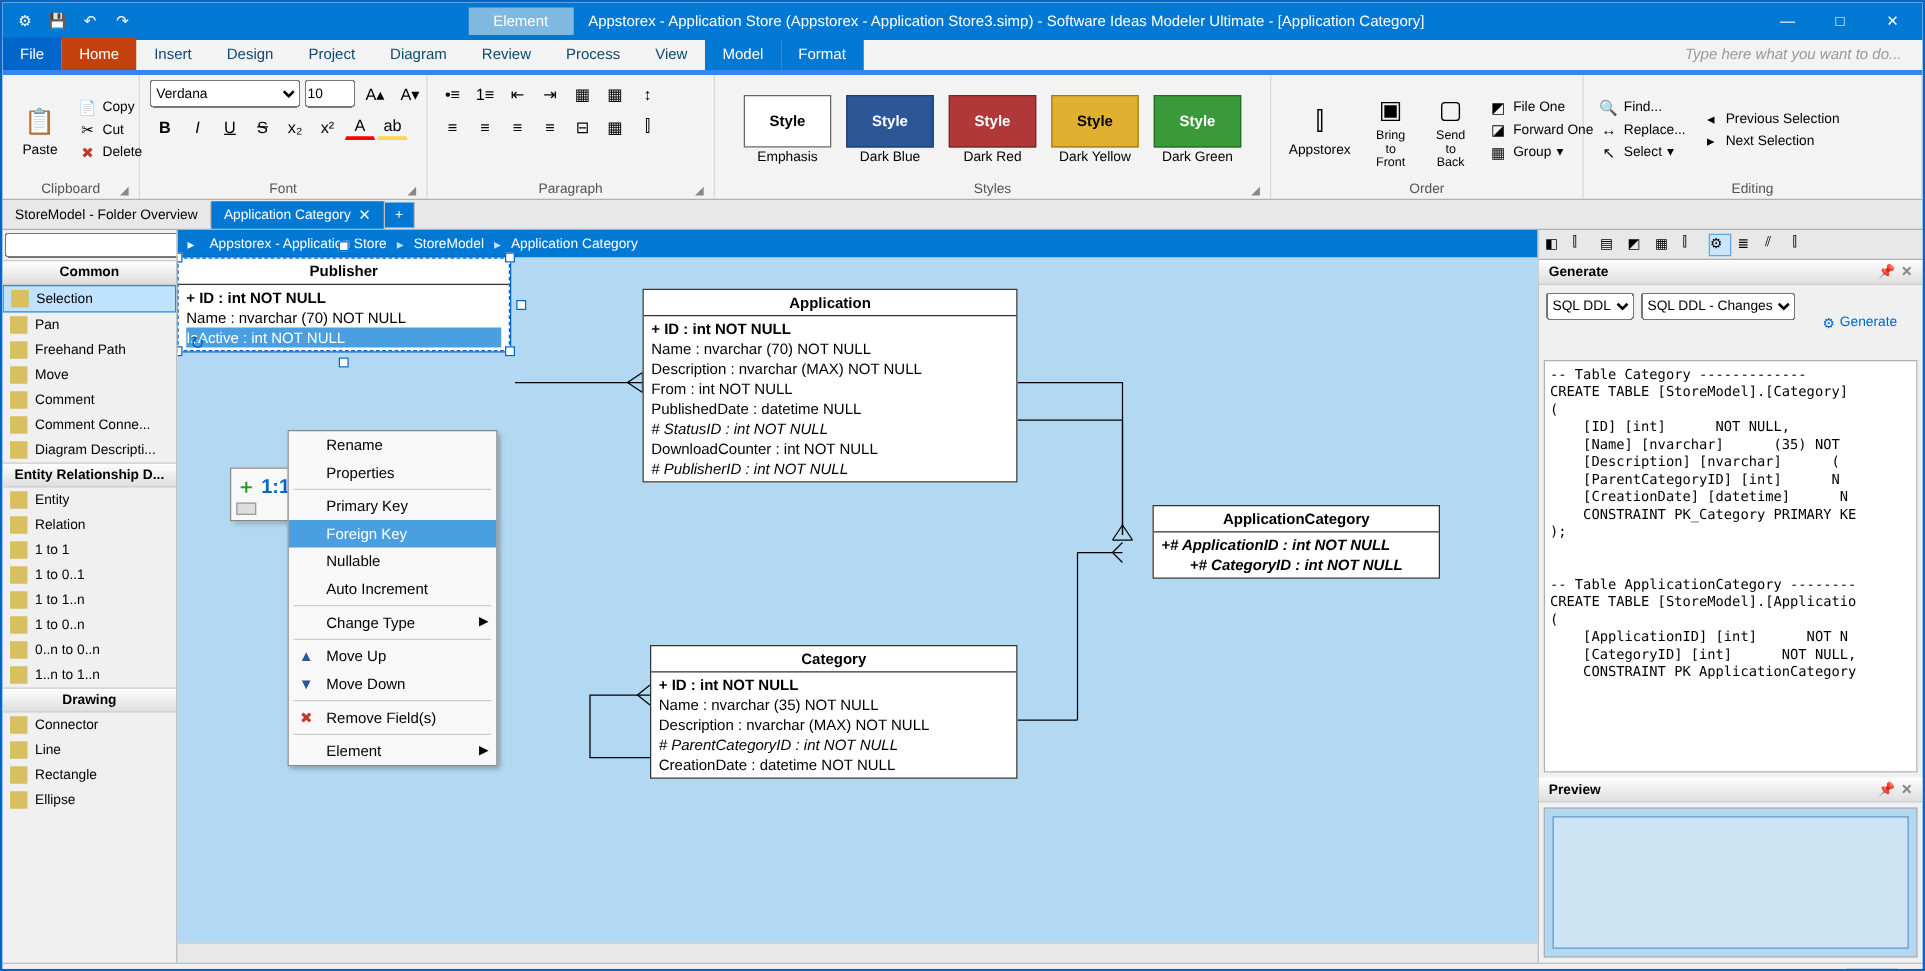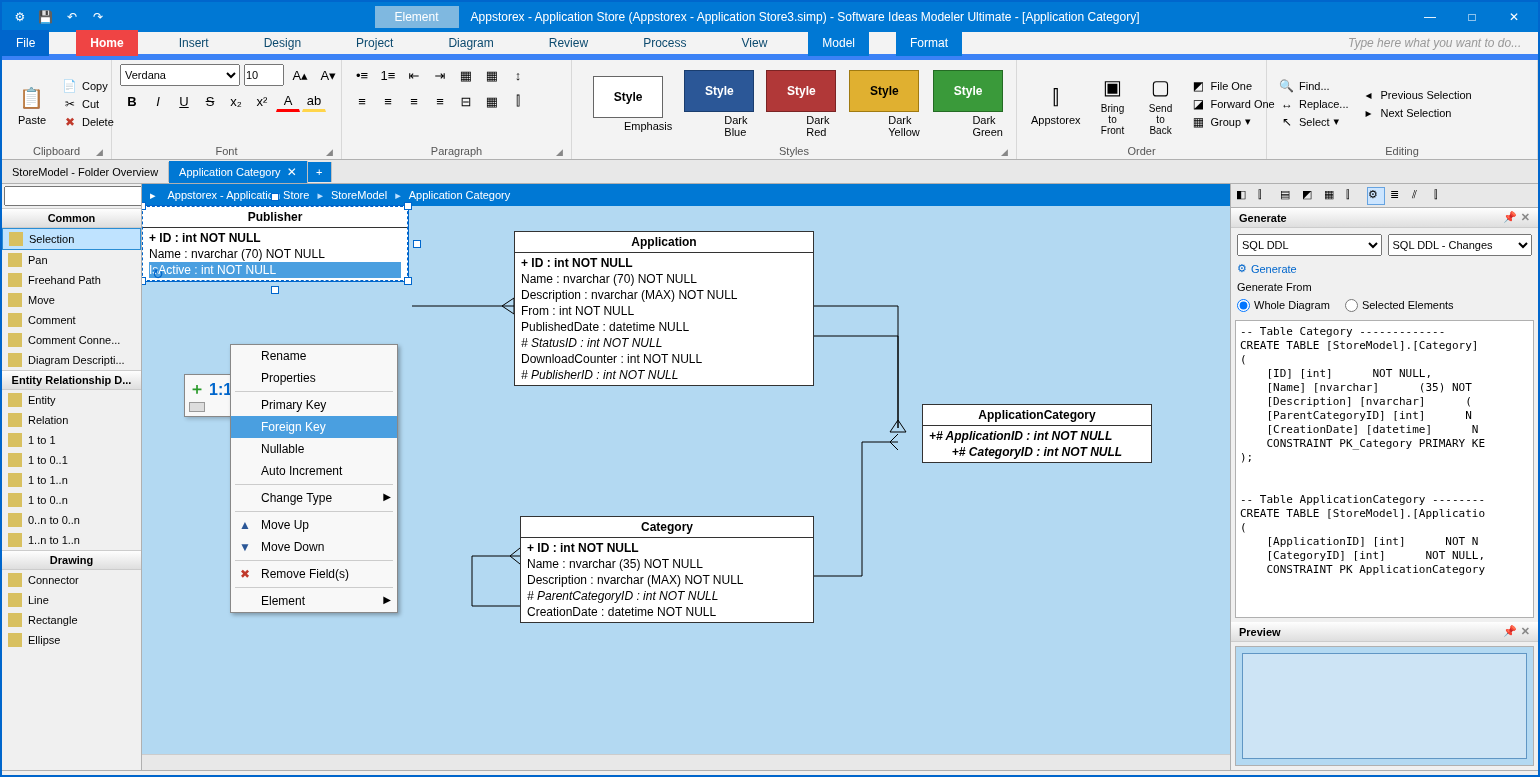--- a/index.html
+++ b/index.html
@@ -5,40 +5,40 @@
 * { box-sizing: border-box; margin: 0; padding: 0; font-family: "Segoe UI", Tahoma, sans-serif; }
 body { background: #fff; width: 1540px; height: 777px; overflow: hidden; position: relative; border: 2px solid #0066cc; }
 .titlebar { height: 30px; background: #0078d4; color: #fff; display: flex; align-items: center; font-size: 12px; }
 .titlebar .qat { display: flex; align-items: center; gap: 6px; padding: 0 8px; }
 .titlebar .qat span { width: 20px; height: 20px; display: inline-flex; align-items: center; justify-content: center; }
 .titlebar .spacer { flex: 1; }
 .titlebar .element-tab { background: #7fb8e0; padding: 4px 20px; color: #fff; font-size: 12px; }
 .titlebar .title-text { padding: 0 12px; }
 .titlebar .win-controls { display: flex; gap: 2px; padding-right: 4px; }
 .titlebar .win-btn { width: 40px; height: 24px; display: flex; align-items: center; justify-content: center; }
-.menubar { height: 28px; background: #f3f3f3; display: flex; align-items: center; font-size: 12px; border-bottom: 6px solid #3b82f6; gap: 27px; }
+.menubar { height: 28px; background: #f3f3f3; display: flex; align-items: flex-end; font-size: 12px; border-bottom: 4px solid #3b82f6; }
 .menubar .menu-item { padding: 6px 14px; color: #0c4a6e; cursor: pointer; }
 .menubar .menu-item.file { background: #0066cc; color: #fff; }
-.menubar .menu-item.active { background: #ef4444; color: #fff; font-weight: bold; }
+.menubar .menu-item.active { background: #c2410c; color: #fff; }
 .menubar .search-help { margin-left: auto; padding: 6px 10px; color: #999; font-style: italic; width: 200px; text-align: left; }
 .ribbon { height: 100px; background: #f3f3f3; display: flex; border-bottom: 1px solid #b0b0b0; font-size: 11px; }
 .ribbon-group { border-right: 1px solid #d8d8d8; padding: 4px 8px 2px 8px; display: flex; flex-direction: column; }
 .ribbon-group .rg-body { flex: 1; display: flex; align-items: center; gap: 4px; }
 .ribbon-group .rg-label { text-align: center; color: #555; font-size: 11px; padding-top: 2px; position: relative; }
 .ribbon-group .rg-label .dlg-launch { position: absolute; right: 0; bottom: 0; font-size: 9px; color: #888; }
 .big-btn { display: flex; flex-direction: column; align-items: center; padding: 2px 6px; cursor: pointer; }
 .big-btn .icon { width: 32px; height: 32px; display: flex; align-items: center; justify-content: center; font-size: 20px; }
 .small-btn-row { display: flex; flex-direction: column; gap: 2px; }
 .small-btn { display: flex; align-items: center; gap: 4px; padding: 0 4px; cursor: pointer; font-size: 11px; white-space: nowrap; }
 .small-btn .sicon { width: 16px; height: 16px; display: inline-flex; align-items: center; justify-content: center; font-size: 12px; }
 select.fontsel { height: 22px; font-size: 11px; }
 input.sizesel { width: 40px; height: 22px; font-size: 11px; }
 .tbtn { width: 24px; height: 22px; display: inline-flex; align-items: center; justify-content: center; border: 1px solid transparent; cursor: pointer; font-size: 13px; }
 .style-btn { width: 70px; height: 42px; border: 1px solid #888; display: flex; align-items: center; justify-content: center; font-weight: bold; font-size: 12px; cursor: pointer; }
-.style-cap { font-size: 11px; margin-top: 2px; margin-left: 40px; }
+.style-cap { text-align: center; font-size: 11px; margin-top: 2px; }
 .style-wrap { display: flex; flex-direction: column; align-items: center; margin: 0 4px; }
 .tabs-row { height: 24px; background: #e8e8e8; display: flex; align-items: center; font-size: 11px; border-bottom: 1px solid #b0b0b0; }
 .tab { padding: 4px 10px; border-right: 1px solid #c0c0c0; display: flex; align-items: center; gap: 6px; }
 .tab.active { background: #0078d4; color: #fff; }
 .tab .close { font-size: 12px; }
 .main-area { display: flex; height: 586px; }
 .left-panel { width: 140px; background: #f0f0f0; border-right: 1px solid #b0b0b0; display: flex; flex-direction: column; font-size: 11px; overflow: hidden; }
 .left-panel .search-row { display: flex; padding: 2px; gap: 2px; }
 .left-panel .search-row input { flex: 1; height: 20px; font-size: 11px; }
 .panel-header { background: linear-gradient(#fefefe,#dedede); text-align: center; font-weight: bold; padding: 3px; border-top: 1px solid #ccc; border-bottom: 1px solid #ccc; font-size: 11px; }
@@ -64,21 +64,21 @@
 .context-menu .cm-sep { height: 1px; background: #ccc; margin: 2px 4px; }
 .context-menu .cm-icon { position: absolute; left: 6px; top: 3px; width: 16px; height: 16px; display: inline-flex; align-items: center; justify-content: center; font-size: 12px; }
 .context-menu .cm-sub { position: absolute; right: 6px; top: 4px; font-size: 10px; }
 .mini-toolbar { position: absolute; background: #f8f8f8; border: 1px solid #888; box-shadow: 2px 2px 4px rgba(0,0,0,.2); padding: 4px; display: flex; flex-direction: column; gap: 2px; z-index: 90; }
 .mini-toolbar .row { display: flex; gap: 4px; align-items: center; }
 .right-panel { width: 308px; background: #f0f0f0; border-left: 1px solid #b0b0b0; display: flex; flex-direction: column; font-size: 11px; }
 .right-strip { height: 24px; background: #e8e8e8; border-bottom: 1px solid #b0b0b0; display: flex; align-items: center; padding: 0 4px; gap: 4px; }
 .right-strip .sicon { width: 18px; height: 18px; border: 1px solid transparent; }
 .pane-header { background: linear-gradient(#fefefe,#dedede); padding: 3px 8px; font-weight: bold; border-bottom: 1px solid #ccc; display: flex; align-items: center; }
 .pane-header .ph-icons { margin-left: auto; display: flex; gap: 4px; color: #888; }
-.gen-body { padding: 6px; display: flex; flex-direction: column; gap: 6px; }
+.gen-body { padding: 6px; display: flex; flex-direction: row; gap: 22px; }
 .gen-body .row { display: flex; gap: 6px; }
 .gen-body select { flex: 1; height: 22px; font-size: 11px; }
 .gen-link { color: #0066cc; cursor: pointer; display: flex; align-items: center; gap: 4px; }
 .radio-row label { display: inline-flex; align-items: flex-start; gap: 4px; margin-right: 12px; font-size: 11px; }
 .code-box { flex: 1; background: #fff; border: 1px solid #b0b0b0; margin: 0 4px; padding: 4px; font-family: Consolas, monospace; font-size: 11px; white-space: pre; overflow: auto; color: #000; line-height: 14px; }
 .preview-body { height: 120px; background: #b3d9f2; margin: 4px; border: 1px solid #b0b0b0; position: relative; }
 .statusbar { height: 22px; background: #f0f0f0; border-top: 1px solid #b0b0b0; display: flex; align-items: center; font-size: 11px; padding: 0 6px; gap: 8px; }
 .statusbar .sp { flex: 1; }
 .statusbar a { color: #0066cc; text-decoration: underline; cursor: pointer; }
 .zoom-box { border: 1px solid #0066cc; padding: 0 4px; color: #0066cc; }

